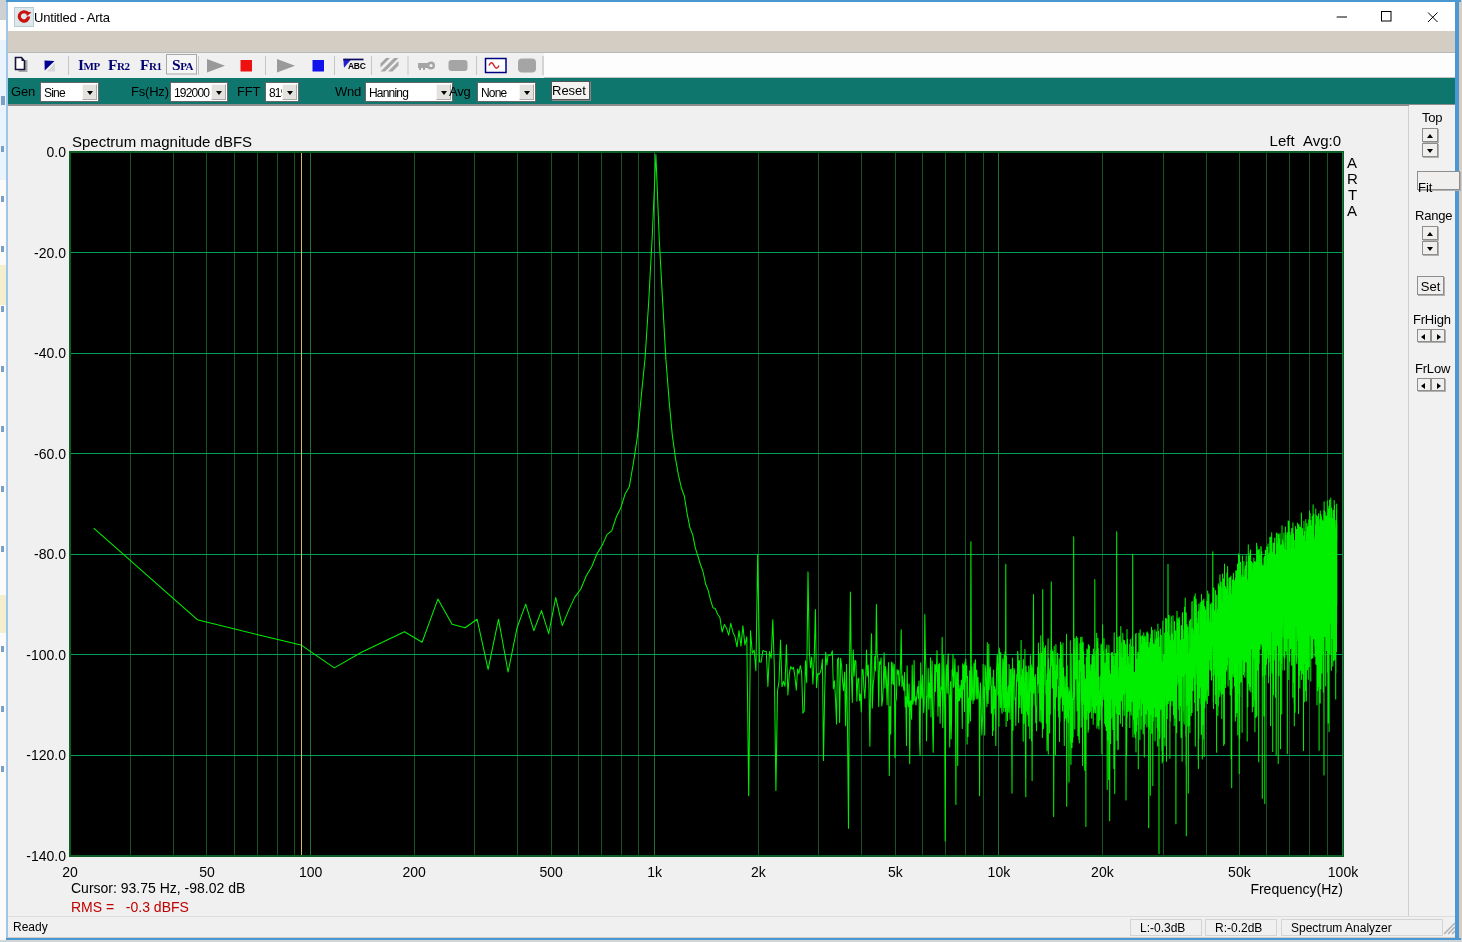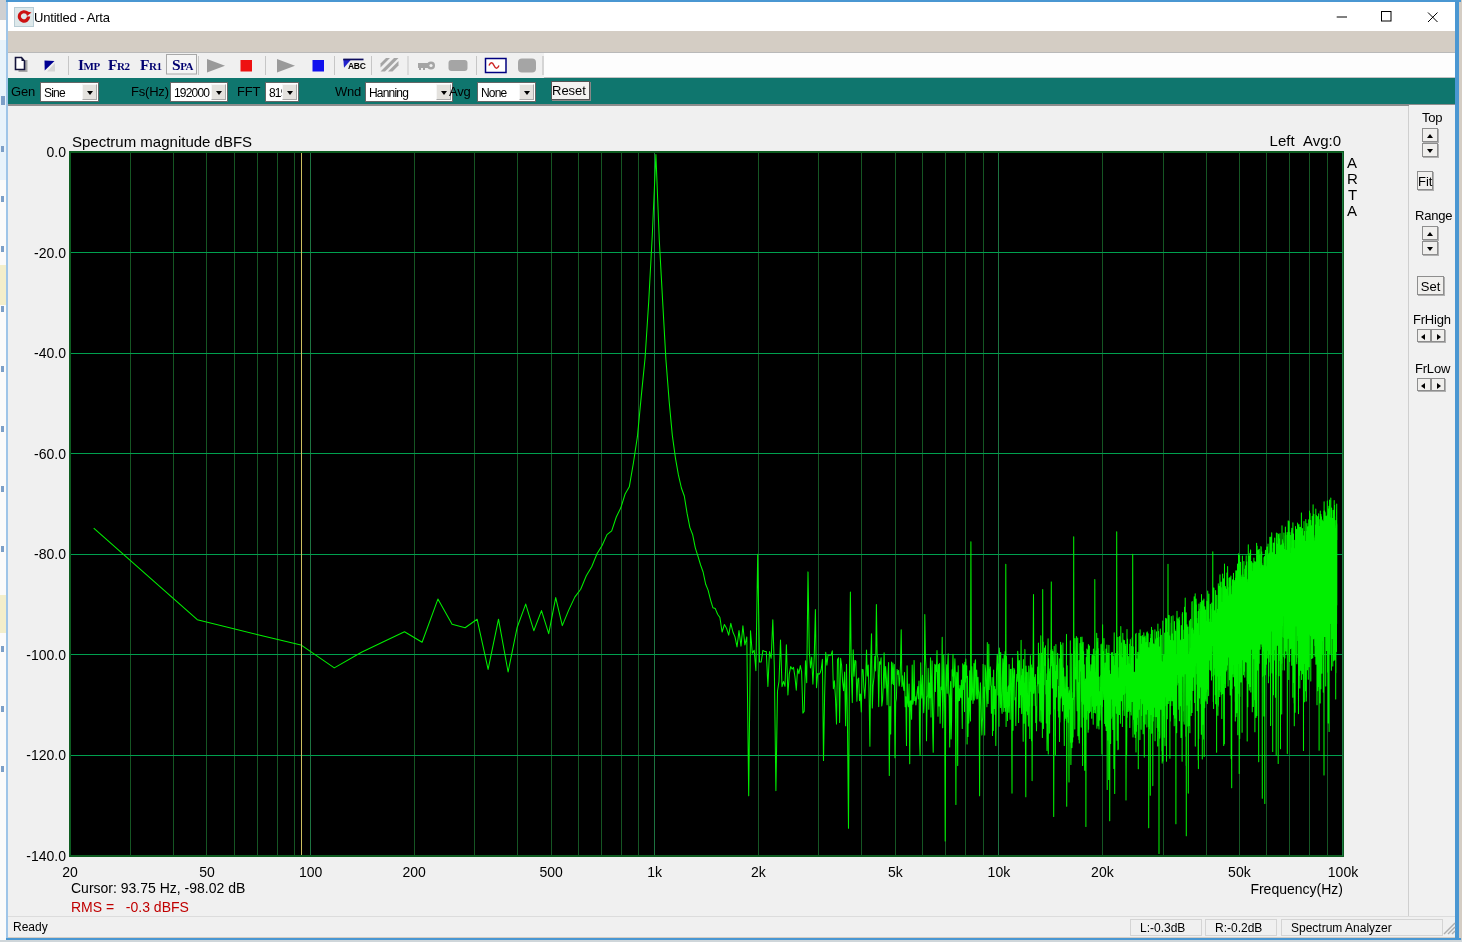--- a/index.html
+++ b/index.html
@@ -199,21 +199,21 @@
     <div id="resetbtn">Reset</div>
   </div>
   <div class="abs" id="ctrlline"></div>
 
   <div class="abs" id="client"></div>
   <div class="abs" id="rpanel-divider"></div>
   <div class="abs" id="rpanel">
     <span class="rp-lab" style="left:13px;top:5px">Top</span>
     <div class="rp-btn arr-u" style="left:13px;top:23px;width:16px;height:14px"></div>
     <div class="rp-btn arr-d" style="left:13px;top:38px;width:16px;height:14px"></div>
-    <div class="rp-btn" style="left:8px;top:66px;width:16px;height:19px;text-align:right;padding-top:2px">Fit</div>
+    <div class="rp-btn" style="left:8px;top:66px;width:43px;height:19px;text-align:left;padding-top:8px">Fit</div>
     <span class="rp-lab" style="left:6px;top:103px">Range</span>
     <div class="rp-btn arr-u" style="left:13px;top:121px;width:16px;height:14px"></div>
     <div class="rp-btn arr-d" style="left:13px;top:136px;width:16px;height:14px"></div>
     <div class="rp-btn" style="left:8px;top:171px;width:27px;height:19px;text-align:center;padding-top:2px">Set</div>
     <span class="rp-lab" style="left:4px;top:207px">FrHigh</span>
     <div class="rp-btn arr-l" style="left:8px;top:224px;width:14px;height:13px"></div>
     <div class="rp-btn arr-r" style="left:22px;top:224px;width:14px;height:13px"></div>
     <span class="rp-lab" style="left:6px;top:256px">FrLow</span>
     <div class="rp-btn arr-l" style="left:8px;top:273px;width:14px;height:13px"></div>
     <div class="rp-btn arr-r" style="left:22px;top:273px;width:14px;height:13px"></div>

